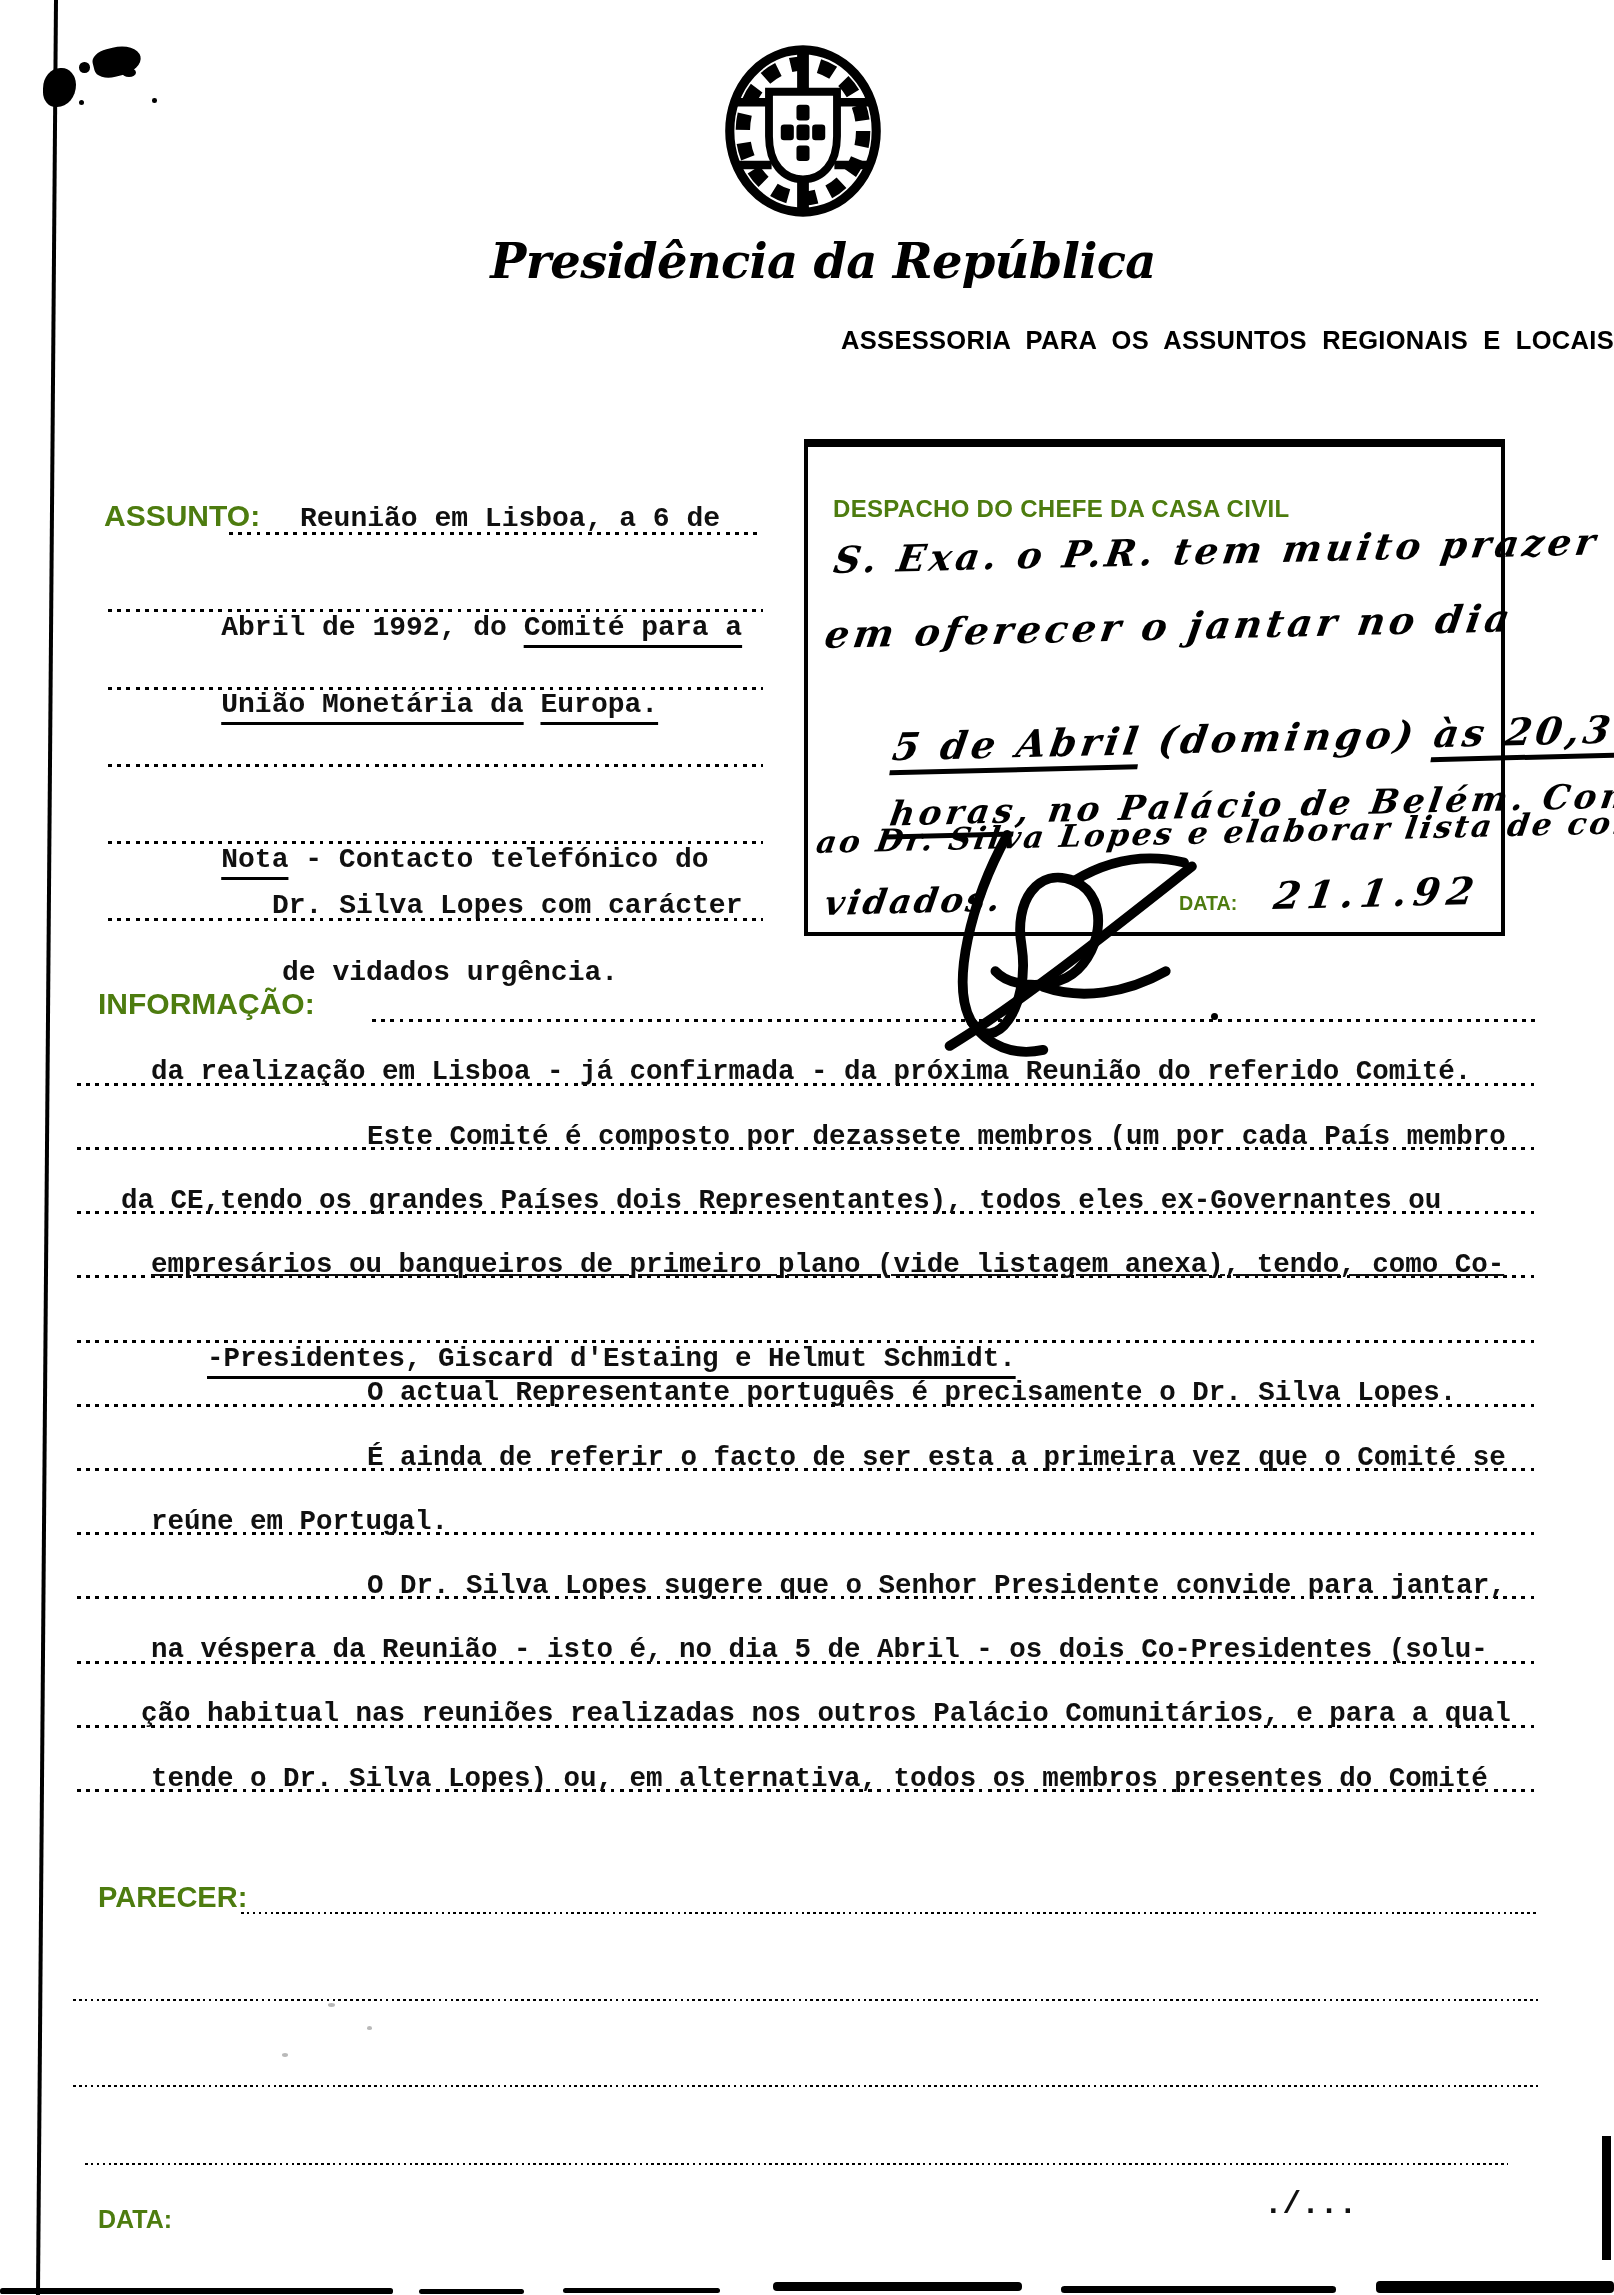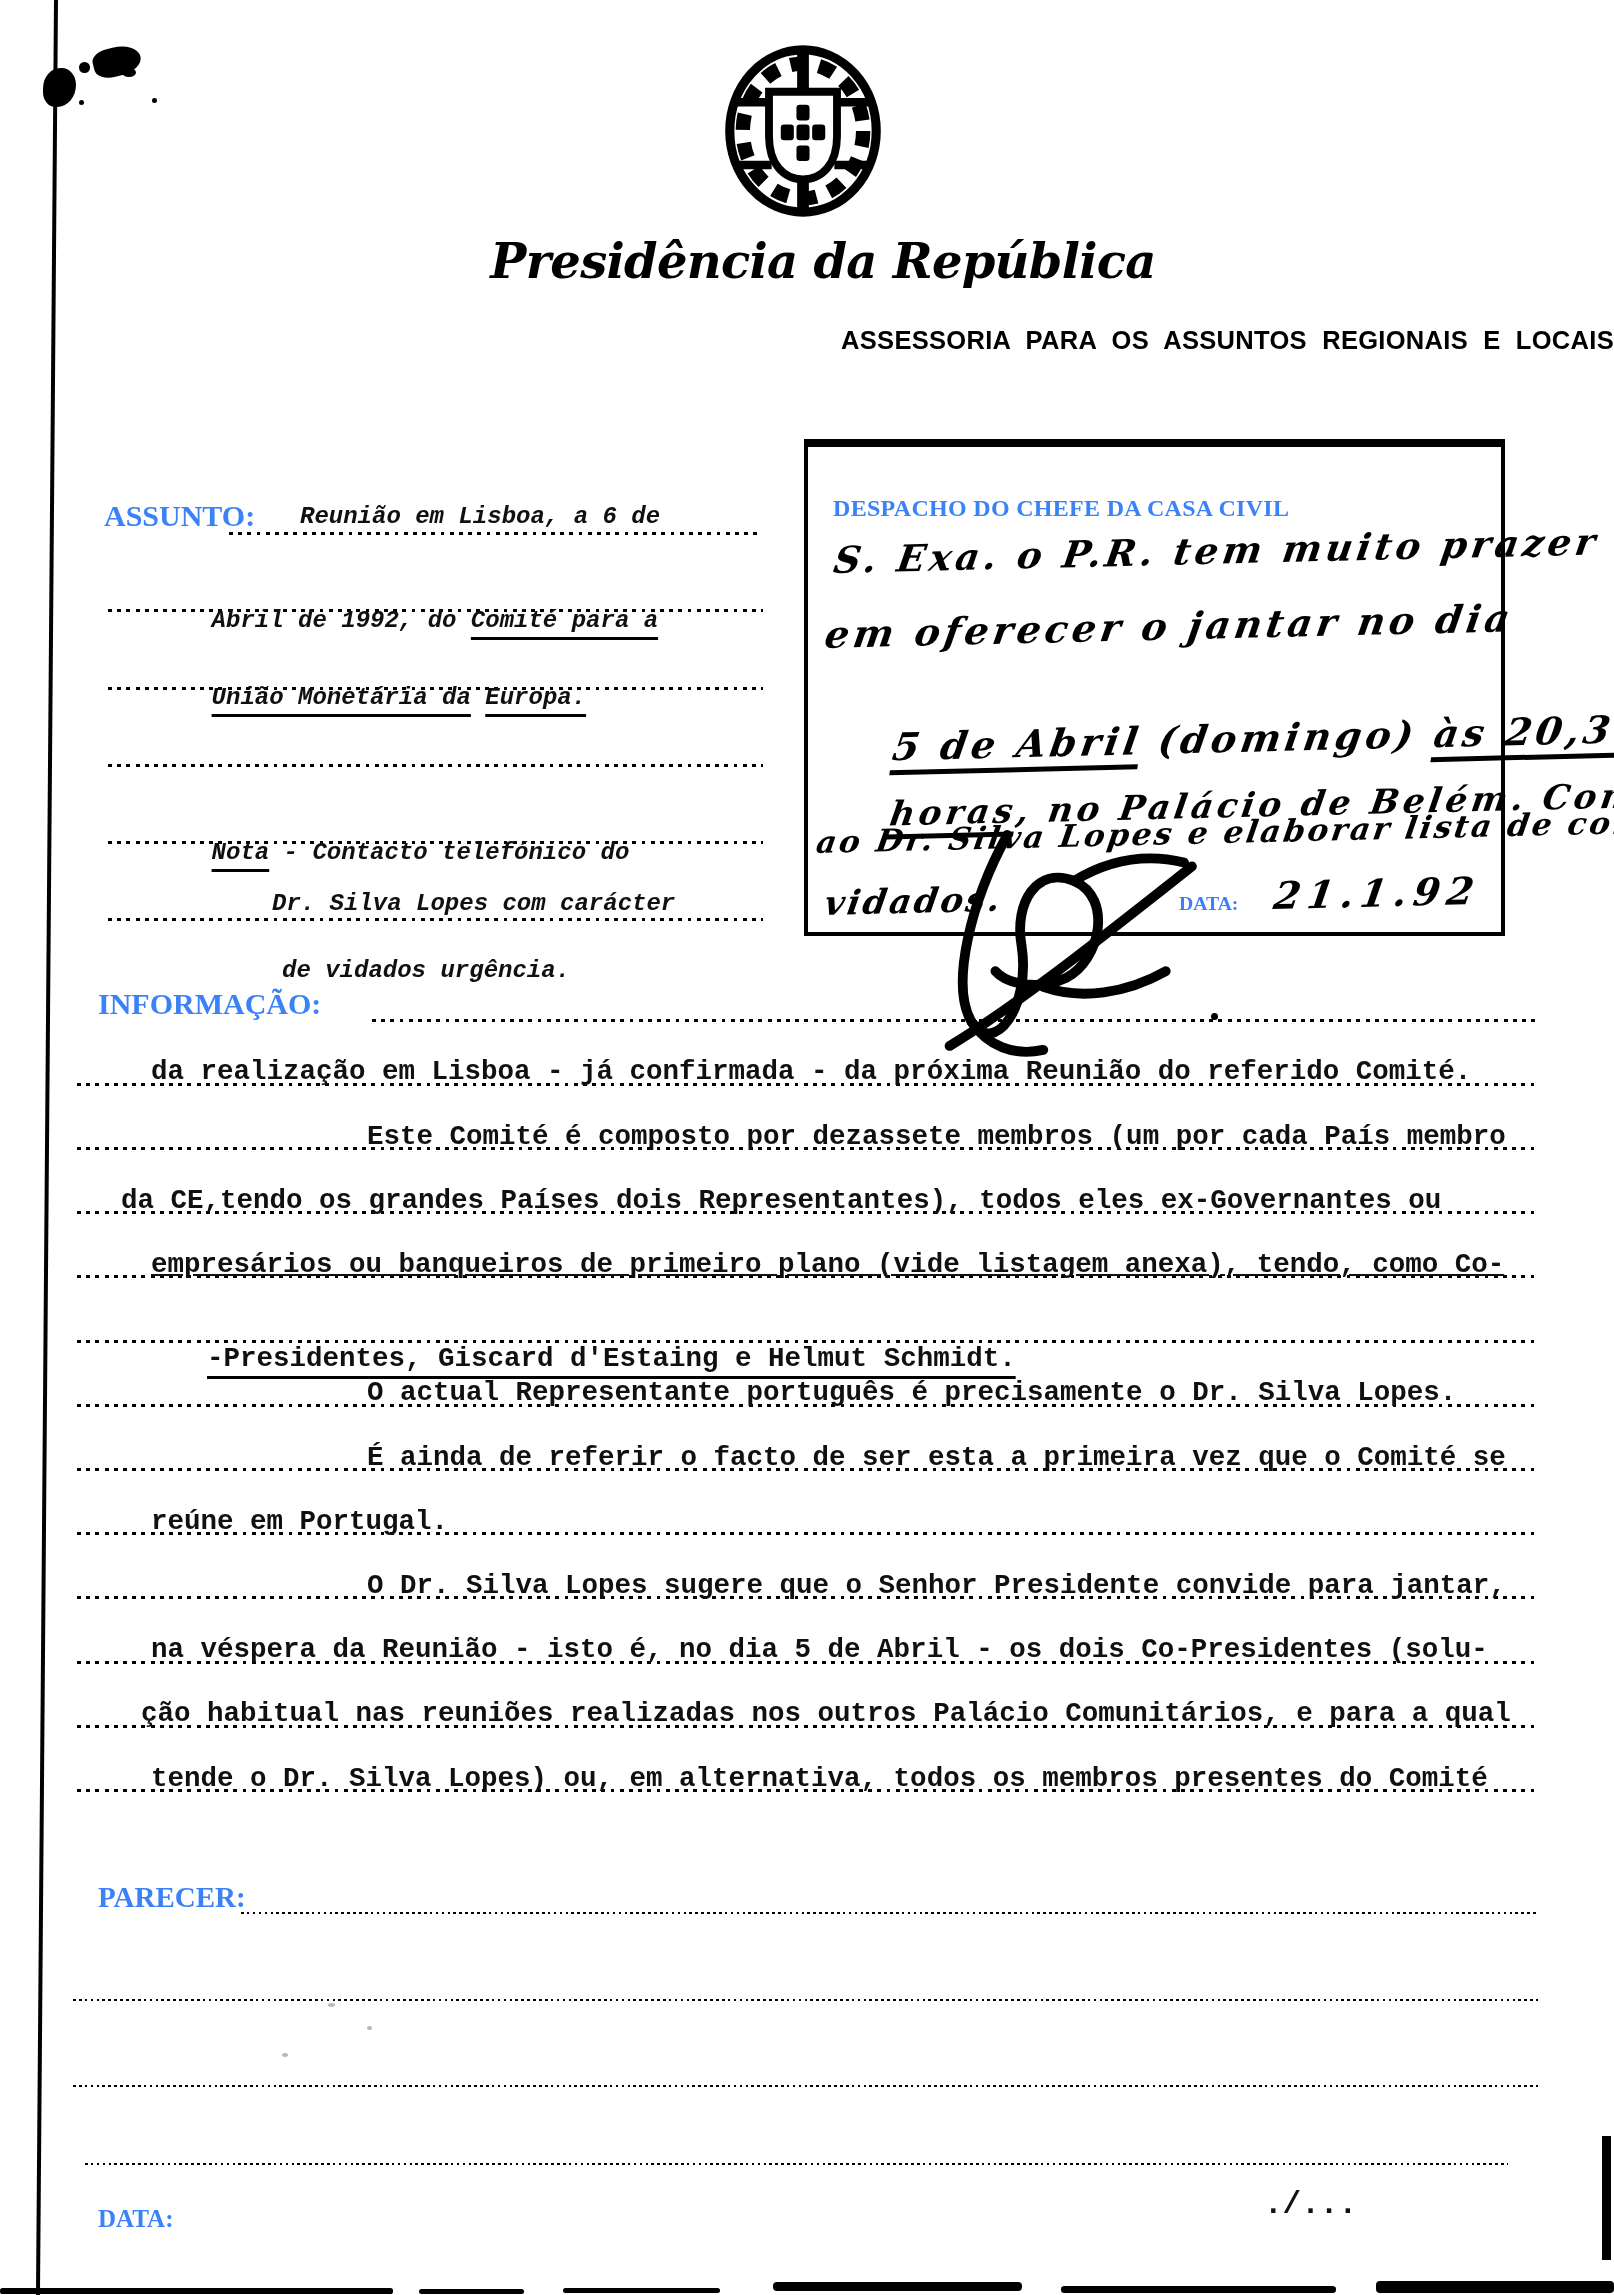--- a/index.html
+++ b/index.html
@@ -1,28 +1,28 @@
 <!DOCTYPE html>
 <html style="font-size:10.5px"><head>
 <meta charset="utf-8">
 <style>
   html,body { margin:0; padding:0; background:#ffffff; }
   .page {
     position:relative; width:1614px; height:2295px; background:#ffffff;
     overflow:hidden; font-family:"Liberation Sans", sans-serif; color:#000;
   }
   .lbl {
-    position:absolute; font-family:Liberation Serif, serif;
-    font-weight:bold; color:#3b82f6; letter-spacing:0px; white-space:pre;
+    position:absolute; font-family:Liberation Sans, sans-serif;
+    font-weight:bold; color:#4d7c0f; letter-spacing:0px; white-space:pre;
   }
   .typed {
     position:absolute; font-family:"Liberation Mono", monospace;
     font-weight:bold; color:#101010; white-space:pre; line-height:1.1;
   }
-  .typed-a { font-size:24px;font-style:italic; }
+  .typed-a { font-size:28px; }
   .typed-i { font-size:27.5px; }
   .usol {
     text-decoration:underline; text-decoration-thickness:3.3px;
     text-underline-offset:9.8px; text-decoration-color:#000;
   }
   .dot {
     position:absolute; height:2.6px;
     background:repeating-linear-gradient(90deg,#000 0 3.9px,transparent 3.9px 9.2px);
   }
   .dot.fine {

